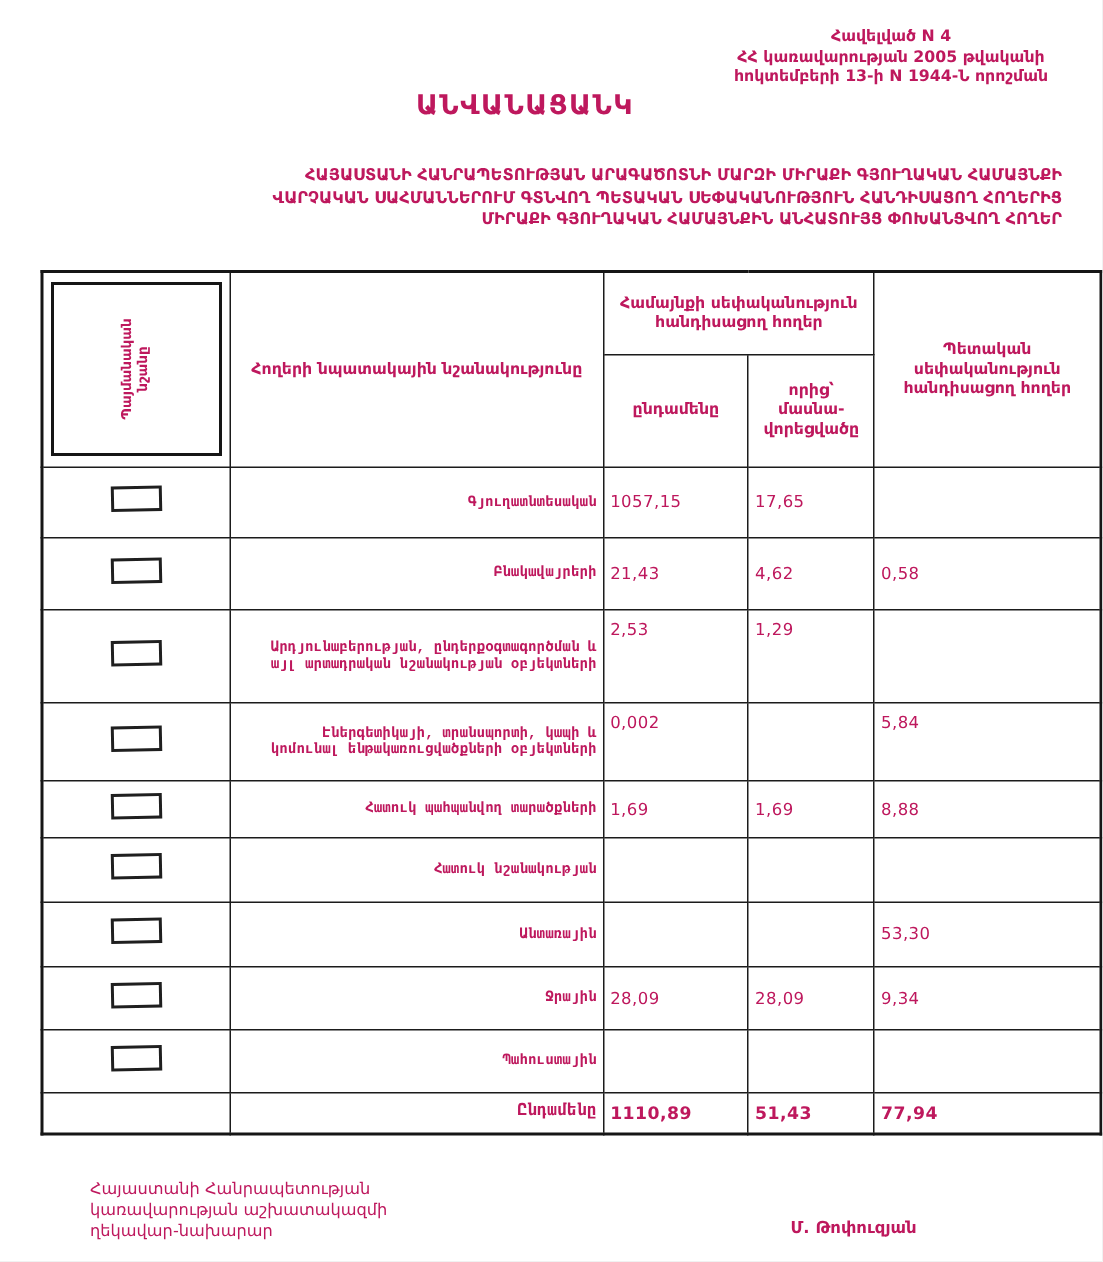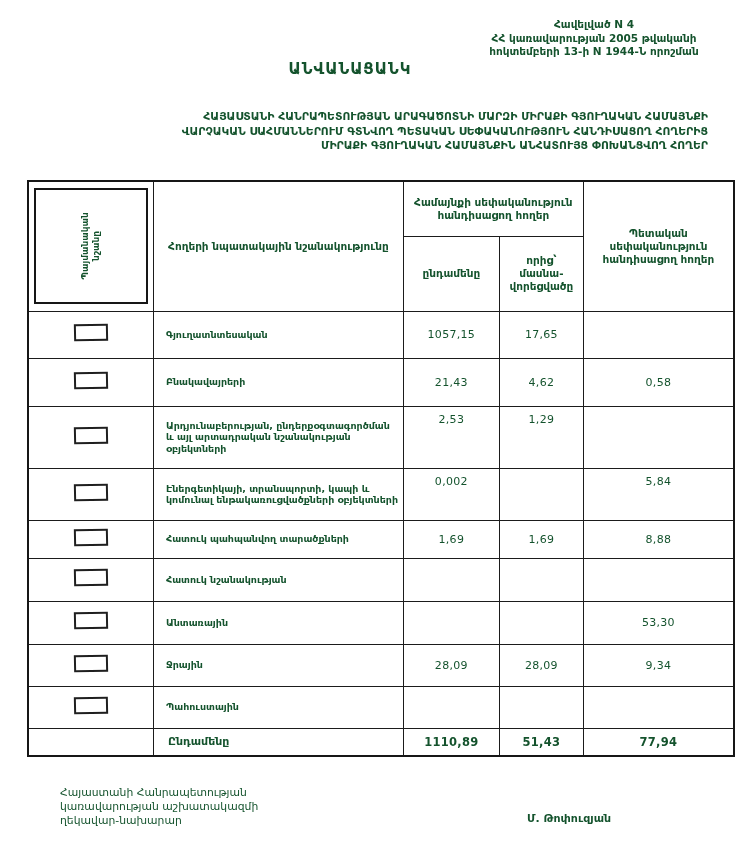--- a/index.html
+++ b/index.html
@@ -1,31 +1,31 @@
 <!DOCTYPE html>
 <html><head>
 <meta charset="utf-8">
 <style>
   html,body{margin:0;padding:0;background:#e8e8e8;}
   .page{
     position:relative;
     width:735px;height:841px;
     background:#ffffff;
     font-family:"DejaVu Sans",sans-serif;
-    color:#14532d;
+    color:#be185d;
     overflow:hidden;
   }
   .pre{white-space:pre-line;}
   .appendix{
     position:absolute;top:18px;left:468px;width:252px;
     font-size:10.5px;font-weight:bold;text-align:center;line-height:13.5px;
   }
   .title{
     position:absolute;top:60px;left:0;width:700px;
-    text-align:center;font-size:15px;font-weight:bold;letter-spacing:1px;
+    text-align:center;font-size:18px;font-weight:bold;letter-spacing:1px;
   }
   .subtitle{
     position:absolute;top:110px;left:27px;width:681px;
     text-align:right;font-size:10.8px;font-weight:bold;line-height:14.5px;
   }
   table.doc-table{
     position:absolute;top:180px;left:27px;
     border-collapse:collapse;table-layout:fixed;
     border:2.5px solid #161616;
   }
@@ -36,24 +36,24 @@
     overflow:hidden;
   }
   .doc-table th{font-size:10.5px;font-weight:bold;text-align:center;line-height:13px;}
   td.symcell{text-align:center;padding:0;}
   .sym{
     display:inline-block;width:30px;height:13px;
     border:2px solid #1f1f1f;background:#fff;
     transform:rotate(-1.2deg);
   }
   td.label{
-    font-size:9.5px;font-weight:bold;text-align:left;
-    padding-left:12px;line-height:11.5px;
-  }
-  td.num{font-size:11px;text-align:center;letter-spacing:0.3px;margin-top:33px;}
+    font-size:9.5px;font-weight:bold;text-align:right;
+    padding-left:12px;line-height:11.5px;font-family:Liberation Mono, monospace;
+  }
+  td.num{font-size:11px;text-align:left;letter-spacing:0.3px;margin-top:33px;}
   tr.vtop td.num{vertical-align:top;padding-top:6px;}
   tr.total-row td{font-weight:bold;font-size:11.5px;}
   tr.total-row td.label{font-size:11px;padding-left:14px;}
   th.symhead{padding:0;vertical-align:middle;}
   .rotbox{
     border:2px solid #161616;
     margin:6px 5px;height:112px;
     display:flex;align-items:center;justify-content:center;
   }
   .rot{

